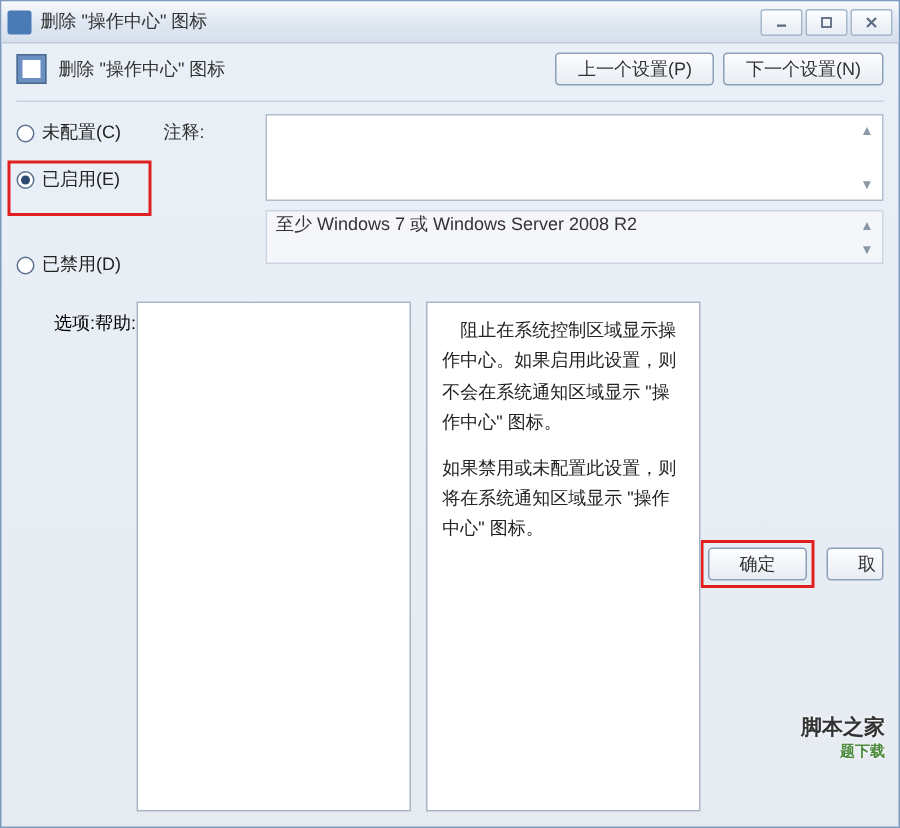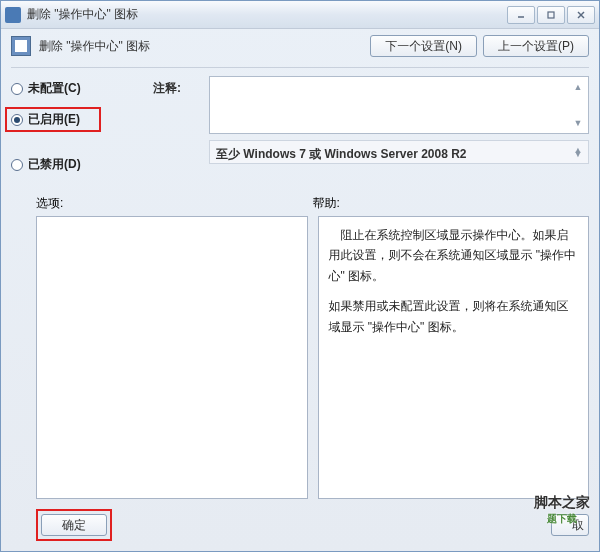--- a/index.html
+++ b/index.html
@@ -79,23 +79,22 @@
       border-radius: 3px;
       font-size: 12px;
       color: #333;
       display: flex;
       align-items: center;
       line-height: 1;
     }
     .separator { height: 1px; background: #c8d0dc; margin-bottom: 8px; }
     .upper-area {
       display: flex;
-      gap: 24px;
+      gap: 8px;
       margin-bottom: 6px;
-      font-weight: bold;
     }
     .radio-column {
       width: 90px;
       padding-top: 4px;
     }
     .radio-row {
       display: flex;
       align-items: center;
       margin-bottom: 10px;
       font-size: 12px;
@@ -119,21 +118,21 @@
     }
     .highlight-red {
       border: 2px solid #e02020;
       padding: 2px 4px;
       margin-left: -6px;
       margin-right: 0;
     }
     .label-col {
       width: 60px;
       display: flex;
-      flex-direction: column;
+      flex-direction: row;
       padding-top: 4px;
       color: #333;
     }
     .label-col .lbl { text-align: right; padding-right: 4px; margin-bottom: 46px; }
     .right-fields {
       flex: 1;
       display: flex;
       flex-direction: column;
       gap: 6px;
     }
@@ -149,31 +148,31 @@
       width: 16px; height: 16px;
       color: #8a98a8;
       font-size: 9px;
       display: flex; align-items: center; justify-content: center;
     }
     .scroll-arrow.up { top: 2px; }
     .scroll-arrow.down { bottom: 2px; }
     .platform-box {
       background: #f4f6fa;
       border: 1px solid #cdd5e0;
-      height: 24px;
-      display: flex;
-      align-items: flex-end;
+      height: 36px;
+      display: flex;
+      align-items: flex-start;
       padding: 0 6px;
       color: #333;
       position: relative;
     }
     .lower-area {
       flex: 1;
       display: flex;
-      flex-direction: column;
+      flex-direction: row;
       min-height: 0;
       padding-left: 25px;
     }
     .section-labels {
       display: flex;
       margin-bottom: 4px;
       margin-top: 6px;
     }
     .section-labels div:first-child { width: 50%; }
     .panels {
@@ -202,32 +201,32 @@
       align-items: center;
     }
     .ok-highlight {
       border: 2px solid #e02020;
       padding: 3px;
     }
     .footer .btn { padding: 0 20px; height: 22px; }
     .watermark {
       position: absolute;
       right: 10px;
-      bottom: 26px;
+      bottom: 44px;
       font-size: 14px;
       font-weight: bold;
       color: #333;
       text-shadow: 0 0 3px #fff;
       pointer-events: none;
     }
     .watermark .sub {
       font-size: 10px;
       color: #4a8a3a;
       display: block;
-      text-align: center;
+      text-align: right;
     }
   </style>
 </head>
 <body>
 
 <div class="window">
 
   <div class="titlebar">
     <div class="titlebar-icon"></div>
     <div class="titlebar-text">删除 "操作中心" 图标</div>
@@ -250,35 +249,35 @@
       </div>
     </div>
   </div>
 
   <div class="content">
 
     <div class="header-row">
       <div class="policy-icon"></div>
       <div class="policy-title">删除 "操作中心" 图标</div>
       <div class="nav-buttons">
+        <div class="btn">上一个设置(P)</div>
         <div class="btn">下一个设置(N)</div>
-        <div class="btn">上一个设置(P)</div>
       </div>
     </div>
 
     <div class="separator"></div>
 
     <div class="upper-area">
       <div class="radio-column">
         <div class="radio-row">
           <span class="radio"></span>
           <span>未配置(C)</span>
         </div>
         <div class="highlight-red">
-          <div class="radio-row" style="margin-bottom:0">
+          <div class="radio-row" style="margin-bottom:12px">
             <span class="radio checked"></span>
             <span>已启用(E)</span>
           </div>
         </div>
         <div class="radio-row" style="margin-top:24px">
           <span class="radio"></span>
           <span>已禁用(D)</span>
         </div>
       </div>
 

